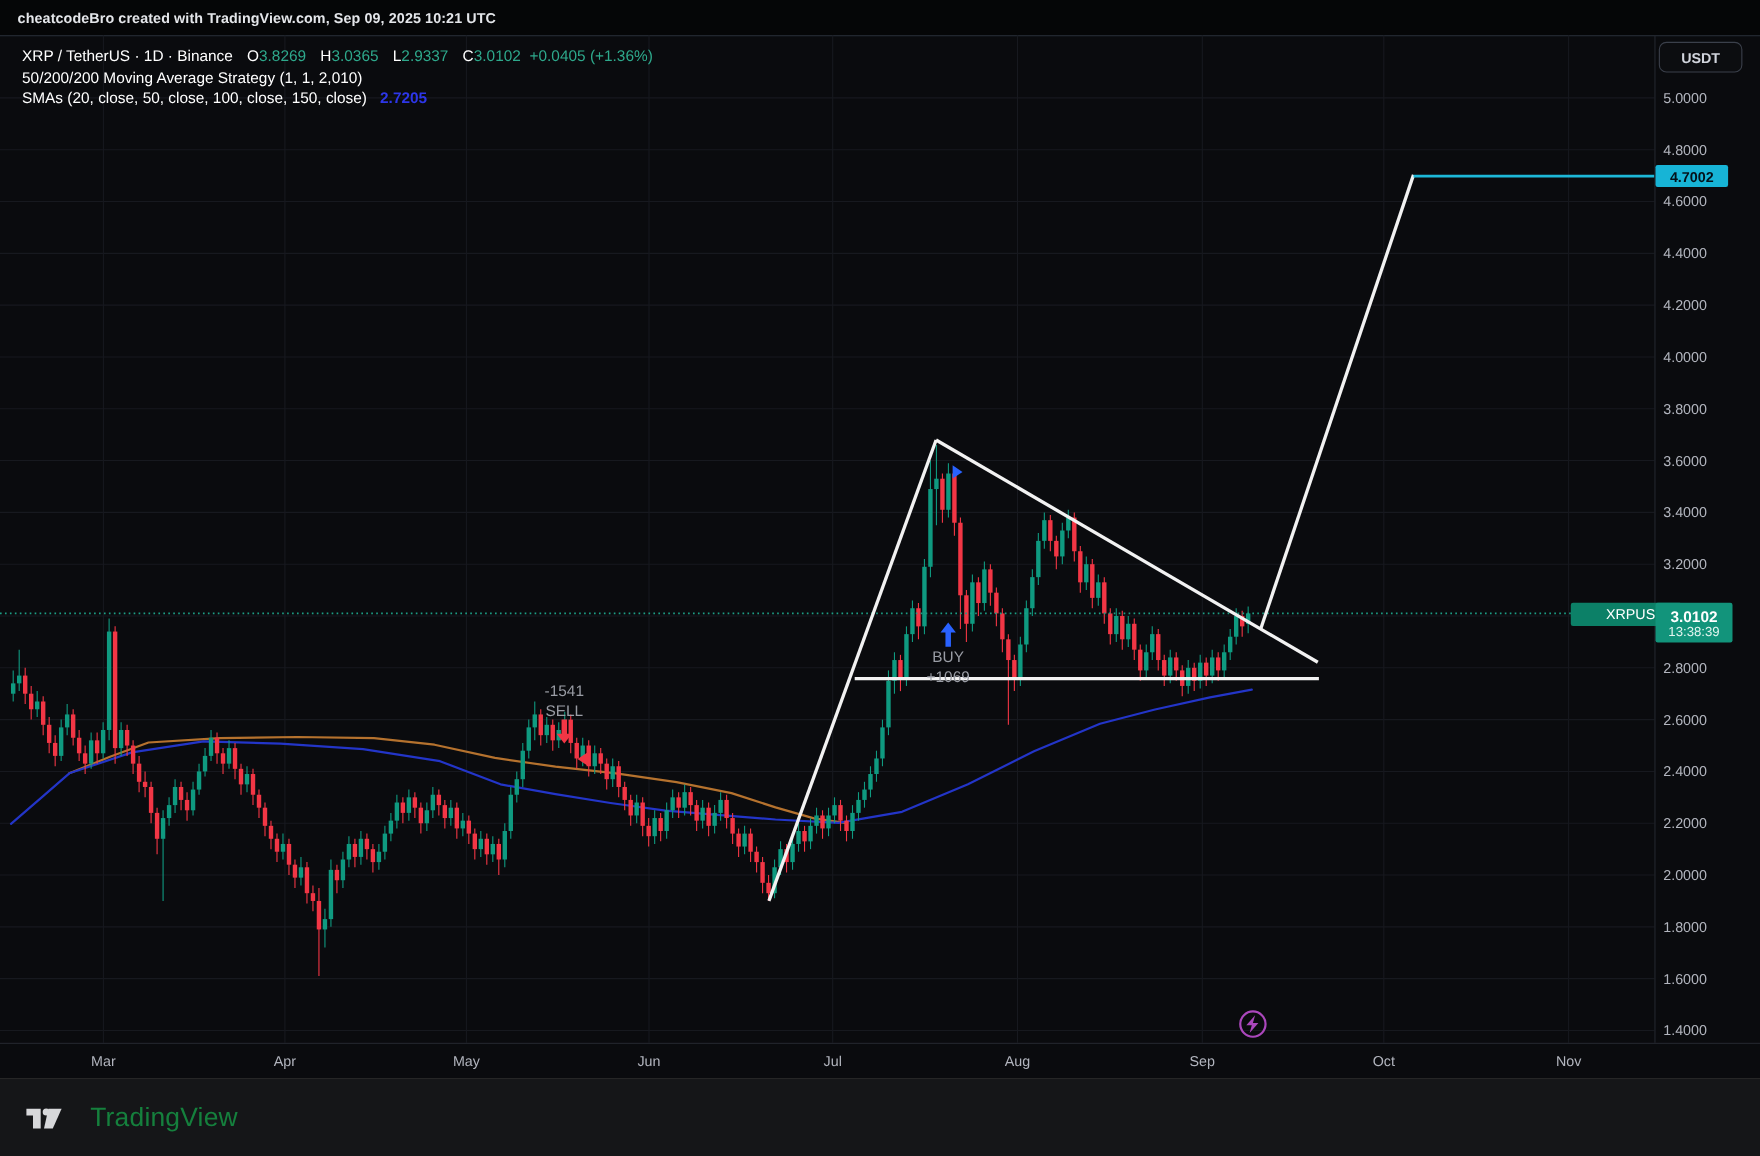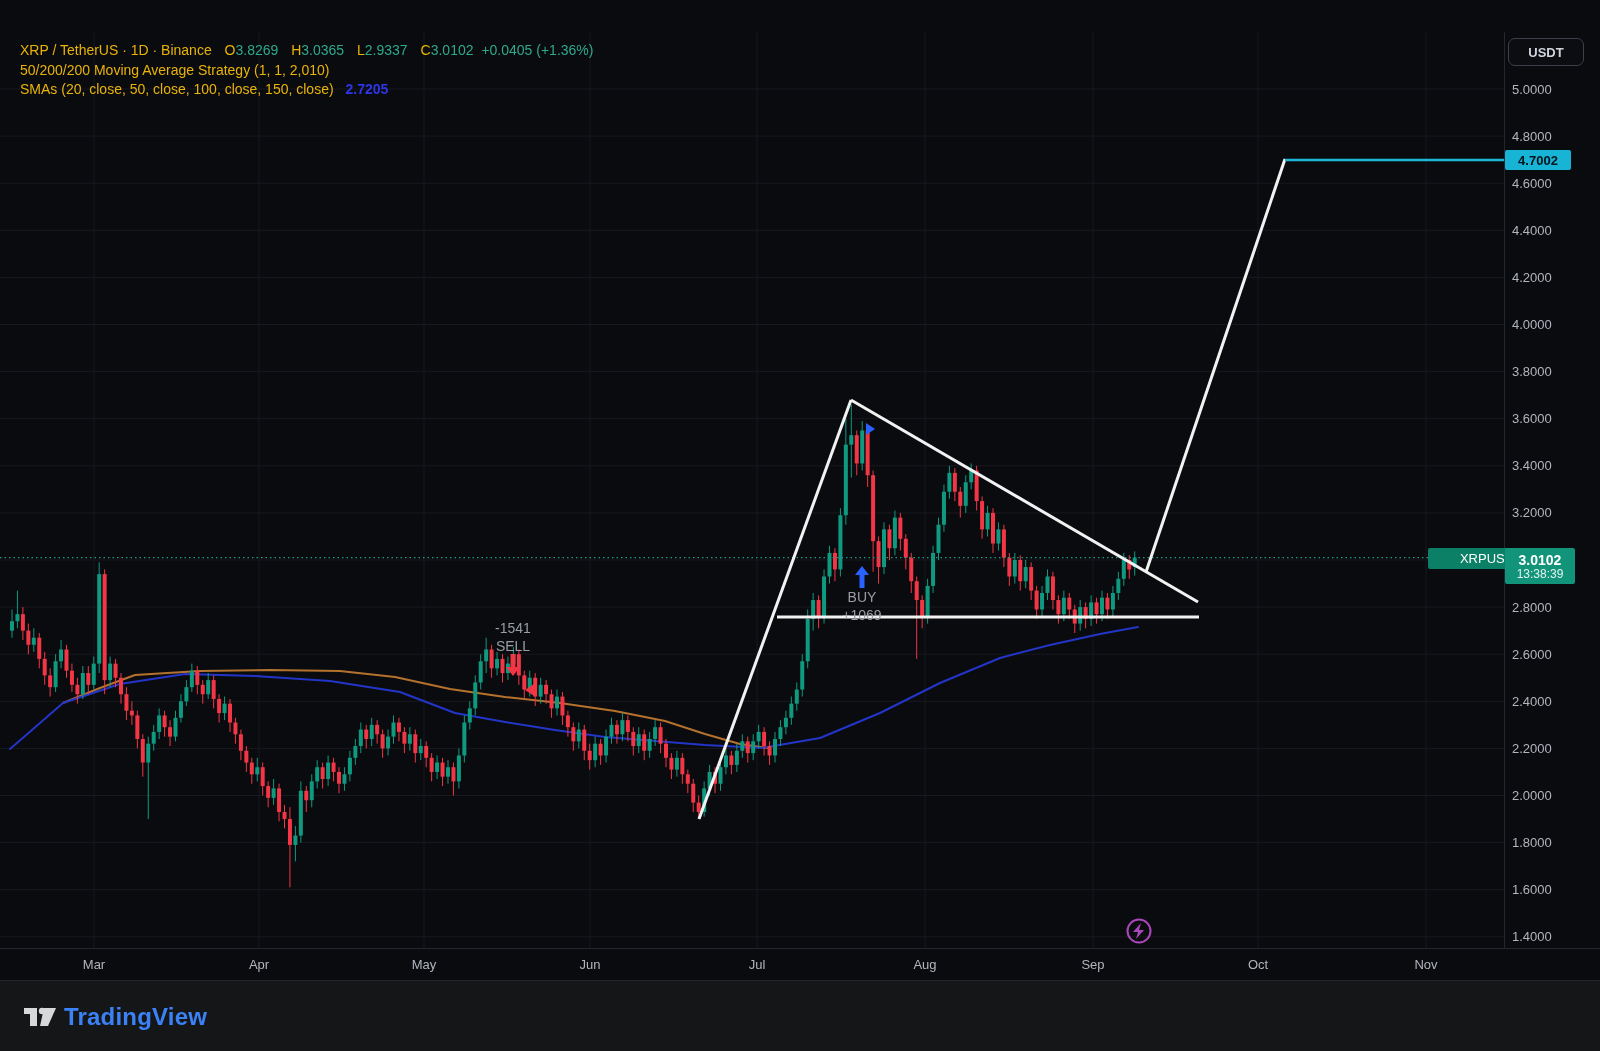--- a/index.html
+++ b/index.html
@@ -4,21 +4,21 @@
 <style>
   html,body{margin:0;padding:0;background:#000;}
   #app{position:relative;width:1600px;height:1051px;background:#0a0b0e;overflow:hidden;
        font-family:"Liberation Sans",sans-serif;-webkit-font-smoothing:antialiased;}
   
   #topbar{position:absolute;left:0;top:0;width:1600px;height:32px;background:#050607;
           border-bottom:1px solid #2a2e39;display:flex;align-items:center;}
   #topbar span{color:#e4e6ea;font-size:13px;font-weight:700;margin-left:16px;letter-spacing:.1px;}
   
   .hline{position:absolute;left:20px;color:#d6d8dd;font-size:14px;white-space:nowrap;z-index:6;}
-  .hline .lbl{color:#eab308;}
+  .hline .lbl{color:#ffffff;}
   .hline .val{color:#2ea98c;}
   .hline .chg{color:#2ea98c;margin-left:4px;}
   .hline .smaval{color:#2d36e8;margin-left:8px;font-weight:600;text-align:center;}
   .hpiece{margin-left:9px;}
   
   #usdt-btn{position:absolute;left:1508px;top:38px;width:74px;height:26px;border:1px solid #3b404b;
             border-radius:7px;color:#d1d4dc;font-size:13px;font-weight:600;display:flex;align-items:center;
             justify-content:center;background:#0c0d10;z-index:7;}
   #target-label{position:absolute;left:1505px;top:150px;width:66px;height:20px;background:#17b4d6;color:#04121a;
             font-size:13px;font-weight:600;display:flex;align-items:center;justify-content:center;border-radius:2px;z-index:7;}
@@ -27,29 +27,32 @@
   #price-box{position:absolute;left:1505px;top:548px;width:70px;height:36px;background:#12947b;color:#fff;
             border-radius:2px;display:flex;flex-direction:column;align-items:center;justify-content:center;z-index:7;}
   #price-box .p{font-size:14px;font-weight:600;line-height:16px;}
   #price-box .cd{font-size:12px;line-height:13px;color:#e3f4ef;}
   
   #axis-vsep{position:absolute;left:1504px;top:32px;width:1px;height:916px;background:#23262e;z-index:4;}
   #axis-hsep{position:absolute;left:0;top:948px;width:1600px;height:1px;background:#23262e;z-index:4;}
   
   #footer{position:absolute;left:0;top:980px;width:1600px;height:71px;background:#151618;border-top:1px solid #262626;
           display:flex;align-items:center;z-index:6;}
-  #footer .brand{color:#3b82f6;font-size:24px;font-weight:700;margin-left:6px;letter-spacing:.2px;}
+  #footer .brand{color:#15803d;font-size:24px;font-weight:400;margin-left:24px;letter-spacing:.2px;}
   #logo{margin-left:22px;}
   svg#plot{position:absolute;left:0;top:32px;z-index:2;}
 </style>
 </head>
 <body>
 
 <div id="app">
 
+  <div id="topbar">
+    <span>cheatcodeBro created with TradingView.com, Sep 09, 2025 10:21 UTC</span>
+  </div>
 
   <svg id="plot" width="1600" height="1019">
       <line x1="0" y1="57" x2="1504" y2="57" stroke="#17191f" stroke-width="1"></line>
       <line x1="0" y1="104.10000000000005" x2="1504" y2="104.10000000000005" stroke="#17191f" stroke-width="1"></line>
       <line x1="0" y1="151.2000000000001" x2="1504" y2="151.2000000000001" stroke="#17191f" stroke-width="1"></line>
       <line x1="0" y1="198.30000000000013" x2="1504" y2="198.30000000000013" stroke="#17191f" stroke-width="1"></line>
       <line x1="0" y1="245.4000000000002" x2="1504" y2="245.4000000000002" stroke="#17191f" stroke-width="1"></line>
       <line x1="0" y1="292.5000000000002" x2="1504" y2="292.5000000000002" stroke="#17191f" stroke-width="1"></line>
       <line x1="0" y1="339.60000000000025" x2="1504" y2="339.60000000000025" stroke="#17191f" stroke-width="1"></line>
       <line x1="0" y1="386.7000000000003" x2="1504" y2="386.7000000000003" stroke="#17191f" stroke-width="1"></line>

